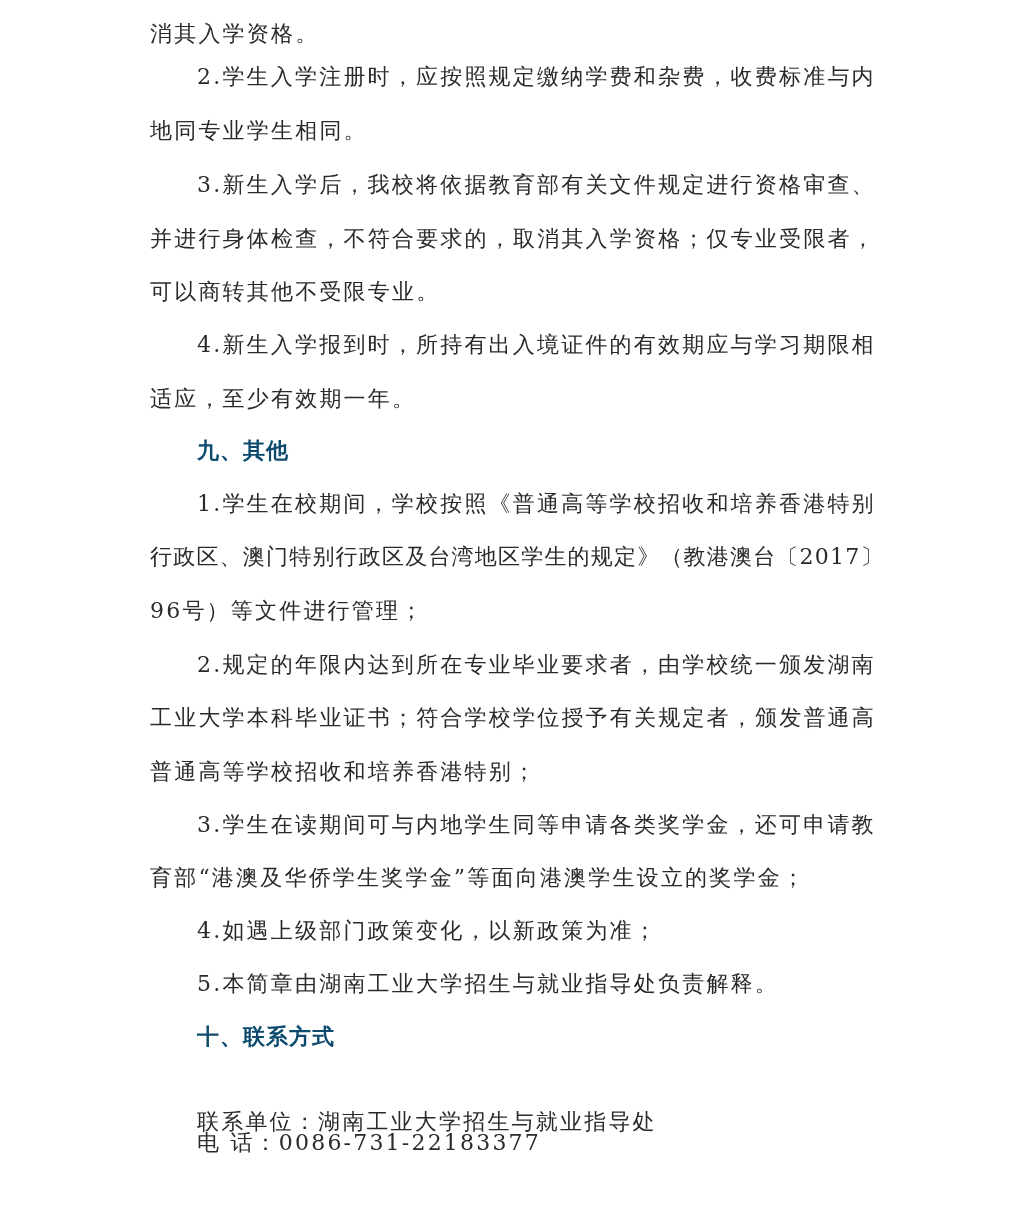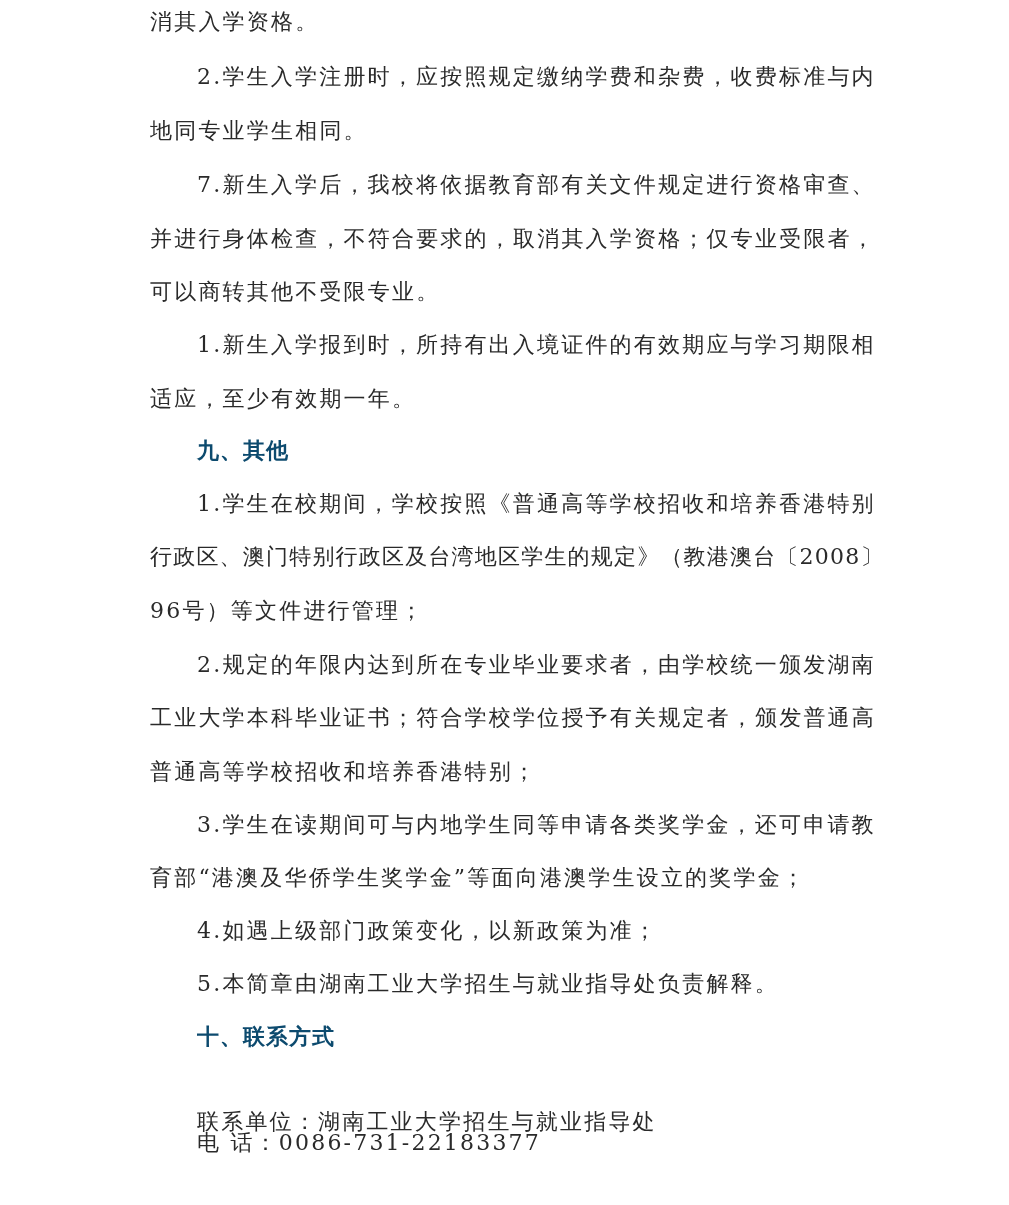--- a/index.html
+++ b/index.html
@@ -8,31 +8,31 @@
     .line { position: absolute; left: 150px; font-size: 22px; line-height: 28px;
       white-space: nowrap; letter-spacing: 2.2px; color: #2a2a2a; }
     .indent { left: 197px; text-align: center; }
     .heading { font-family: "DejaVu Sans", "Liberation Sans", sans-serif; font-weight: bold;
       color: #0c4a6e; letter-spacing: 1px; }
   </style>
 </head>
 <body>
 
 <div>
-  <div class="line" style="top:8px">消其入学资格。</div>
+  <div class="line" style="top:20px">消其入学资格。</div>
   <div class="line indent" style="top:63px">2.学生入学注册时，应按照规定缴纳学费和杂费，收费标准与内</div>
   <div class="line" style="top:117px">地同专业学生相同。</div>
-  <div class="line indent" style="top:171px">7.新生入学后，我校将依据教育部有关文件规定进行资格审查、</div>
+  <div class="line indent" style="top:171px">3.新生入学后，我校将依据教育部有关文件规定进行资格审查、</div>
   <div class="line" style="top:225px">并进行身体检查，不符合要求的，取消其入学资格；仅专业受限者，</div>
   <div class="line" style="top:278px">可以商转其他不受限专业。</div>
-  <div class="line indent" style="top:331px">1.新生入学报到时，所持有出入境证件的有效期应与学习期限相</div>
+  <div class="line indent" style="top:331px">4.新生入学报到时，所持有出入境证件的有效期应与学习期限相</div>
   <div class="line" style="top:385px">适应，至少有效期一年。</div>
   <div class="line indent heading" style="top:437px">九、其他</div>
   <div class="line indent" style="top:490px">1.学生在校期间，学校按照《普通高等学校招收和培养香港特别</div>
-  <div class="line" style="top:543px; letter-spacing:1.2px">行政区、澳门特别行政区及台湾地区学生的规定》（教港澳台〔2008〕</div>
+  <div class="line" style="top:543px; letter-spacing:1.2px">行政区、澳门特别行政区及台湾地区学生的规定》（教港澳台〔2017〕</div>
   <div class="line" style="top:597px">96号）等文件进行管理；</div>
   <div class="line indent" style="top:651px">2.规定的年限内达到所在专业毕业要求者，由学校统一颁发湖南</div>
   <div class="line" style="top:704px">工业大学本科毕业证书；符合学校学位授予有关规定者，颁发普通高</div>
   <div class="line" style="top:758px">普通高等学校招收和培养香港特别；</div>
   <div class="line indent" style="top:811px">3.学生在读期间可与内地学生同等申请各类奖学金，还可申请教</div>
   <div class="line" style="top:864px">育部“港澳及华侨学生奖学金”等面向港澳学生设立的奖学金；</div>
   <div class="line indent" style="top:917px">4.如遇上级部门政策变化，以新政策为准；</div>
   <div class="line indent" style="top:970px">5.本简章由湖南工业大学招生与就业指导处负责解释。</div>
   <div class="line indent heading" style="top:1023px">十、联系方式</div>
   <div class="line indent" style="top:1108px">联系单位：湖南工业大学招生与就业指导处</div>

